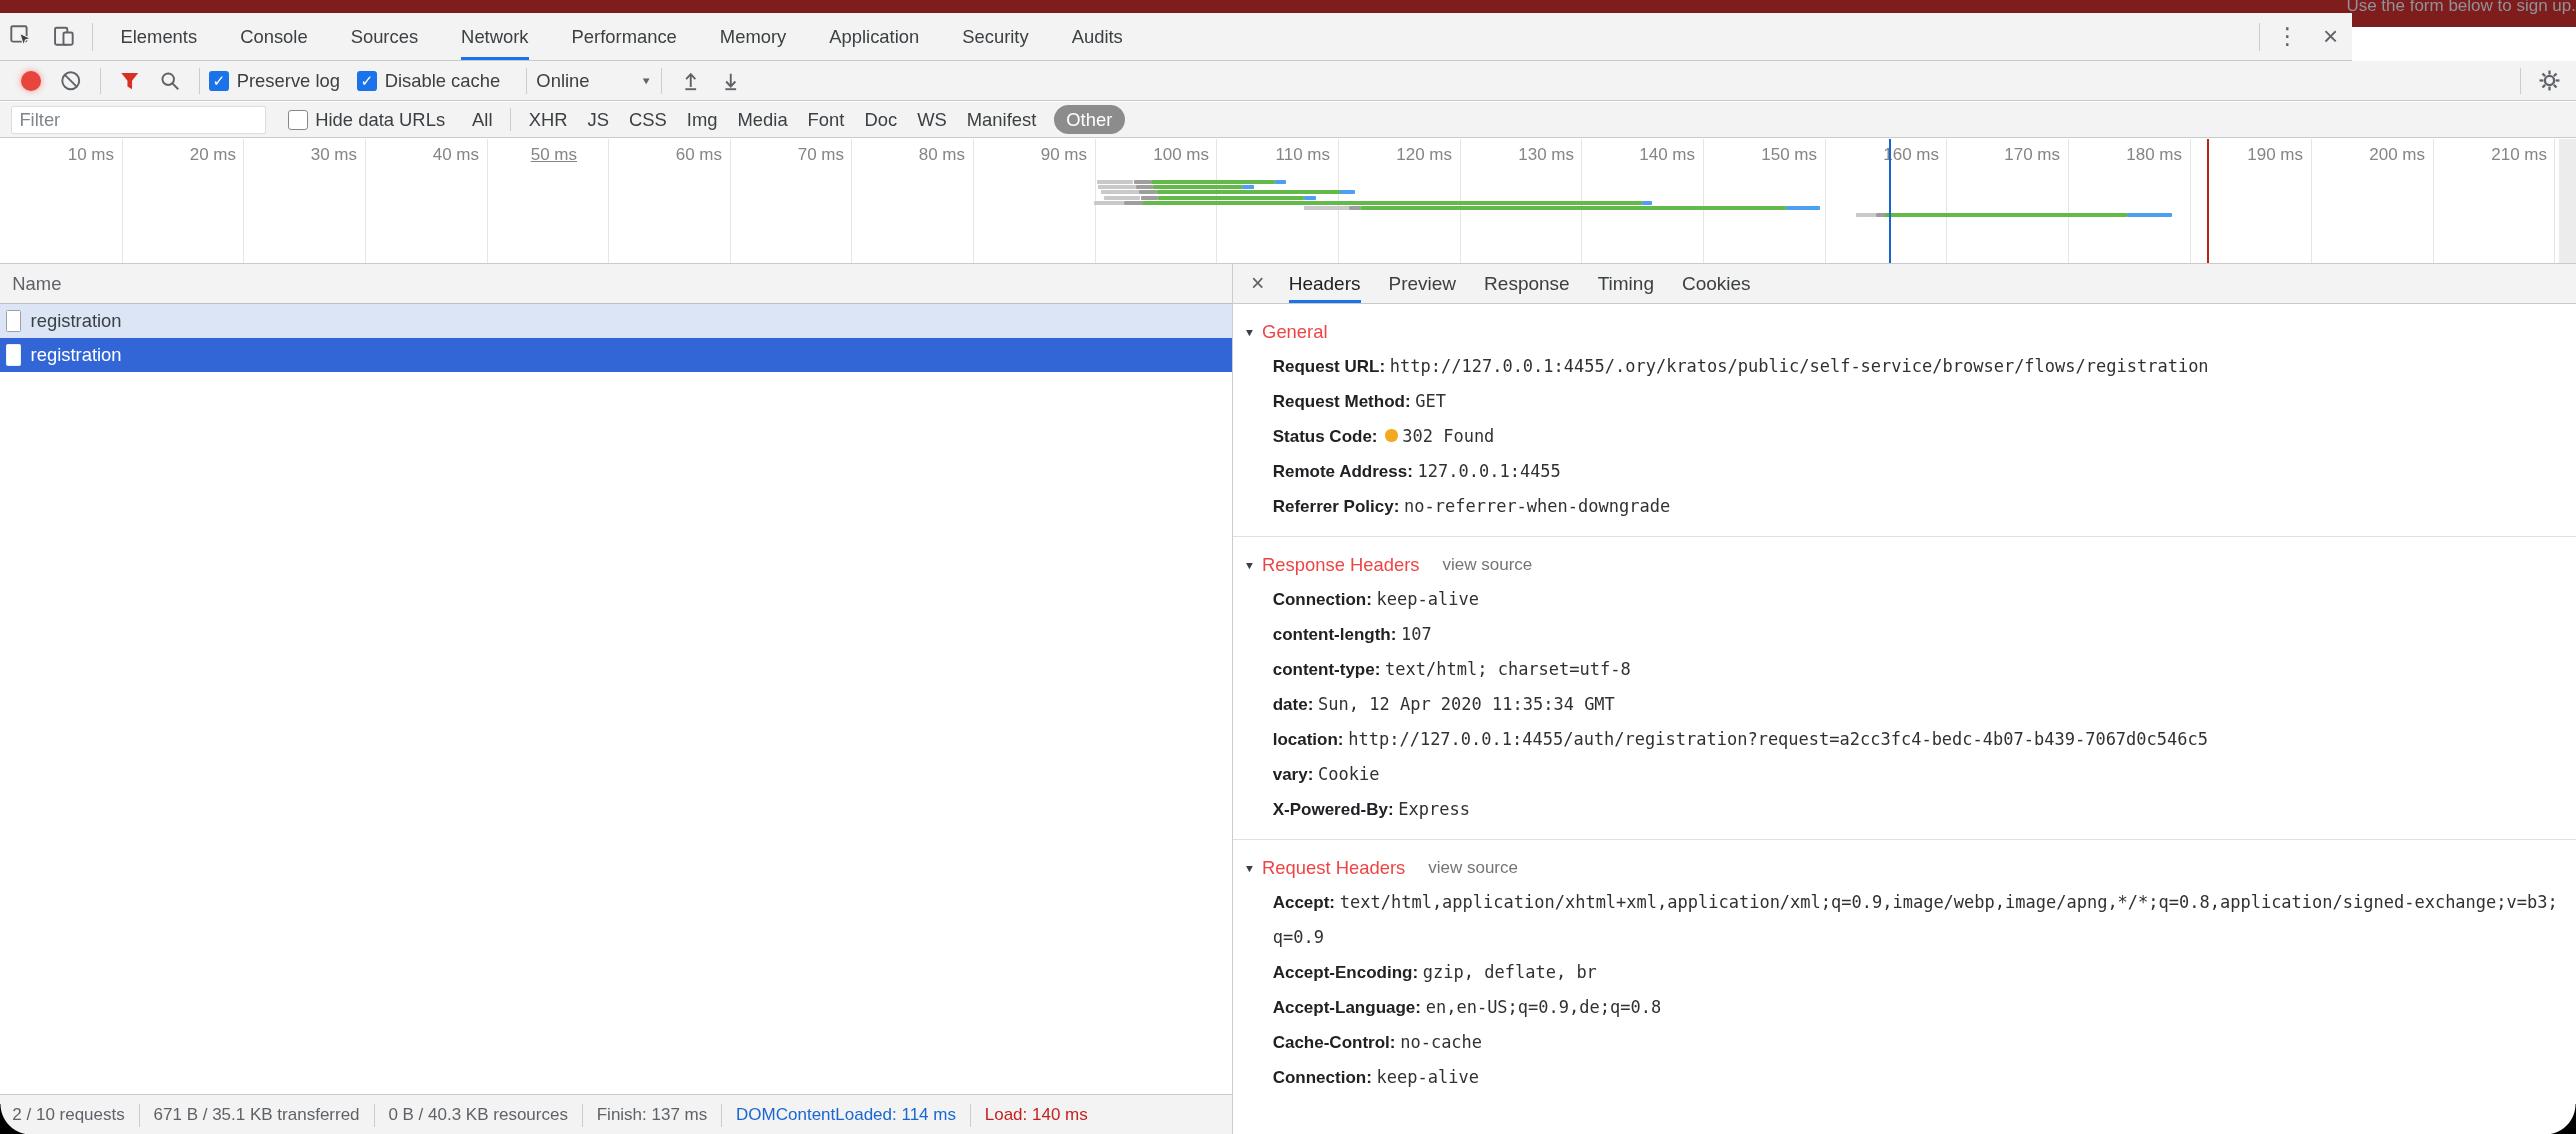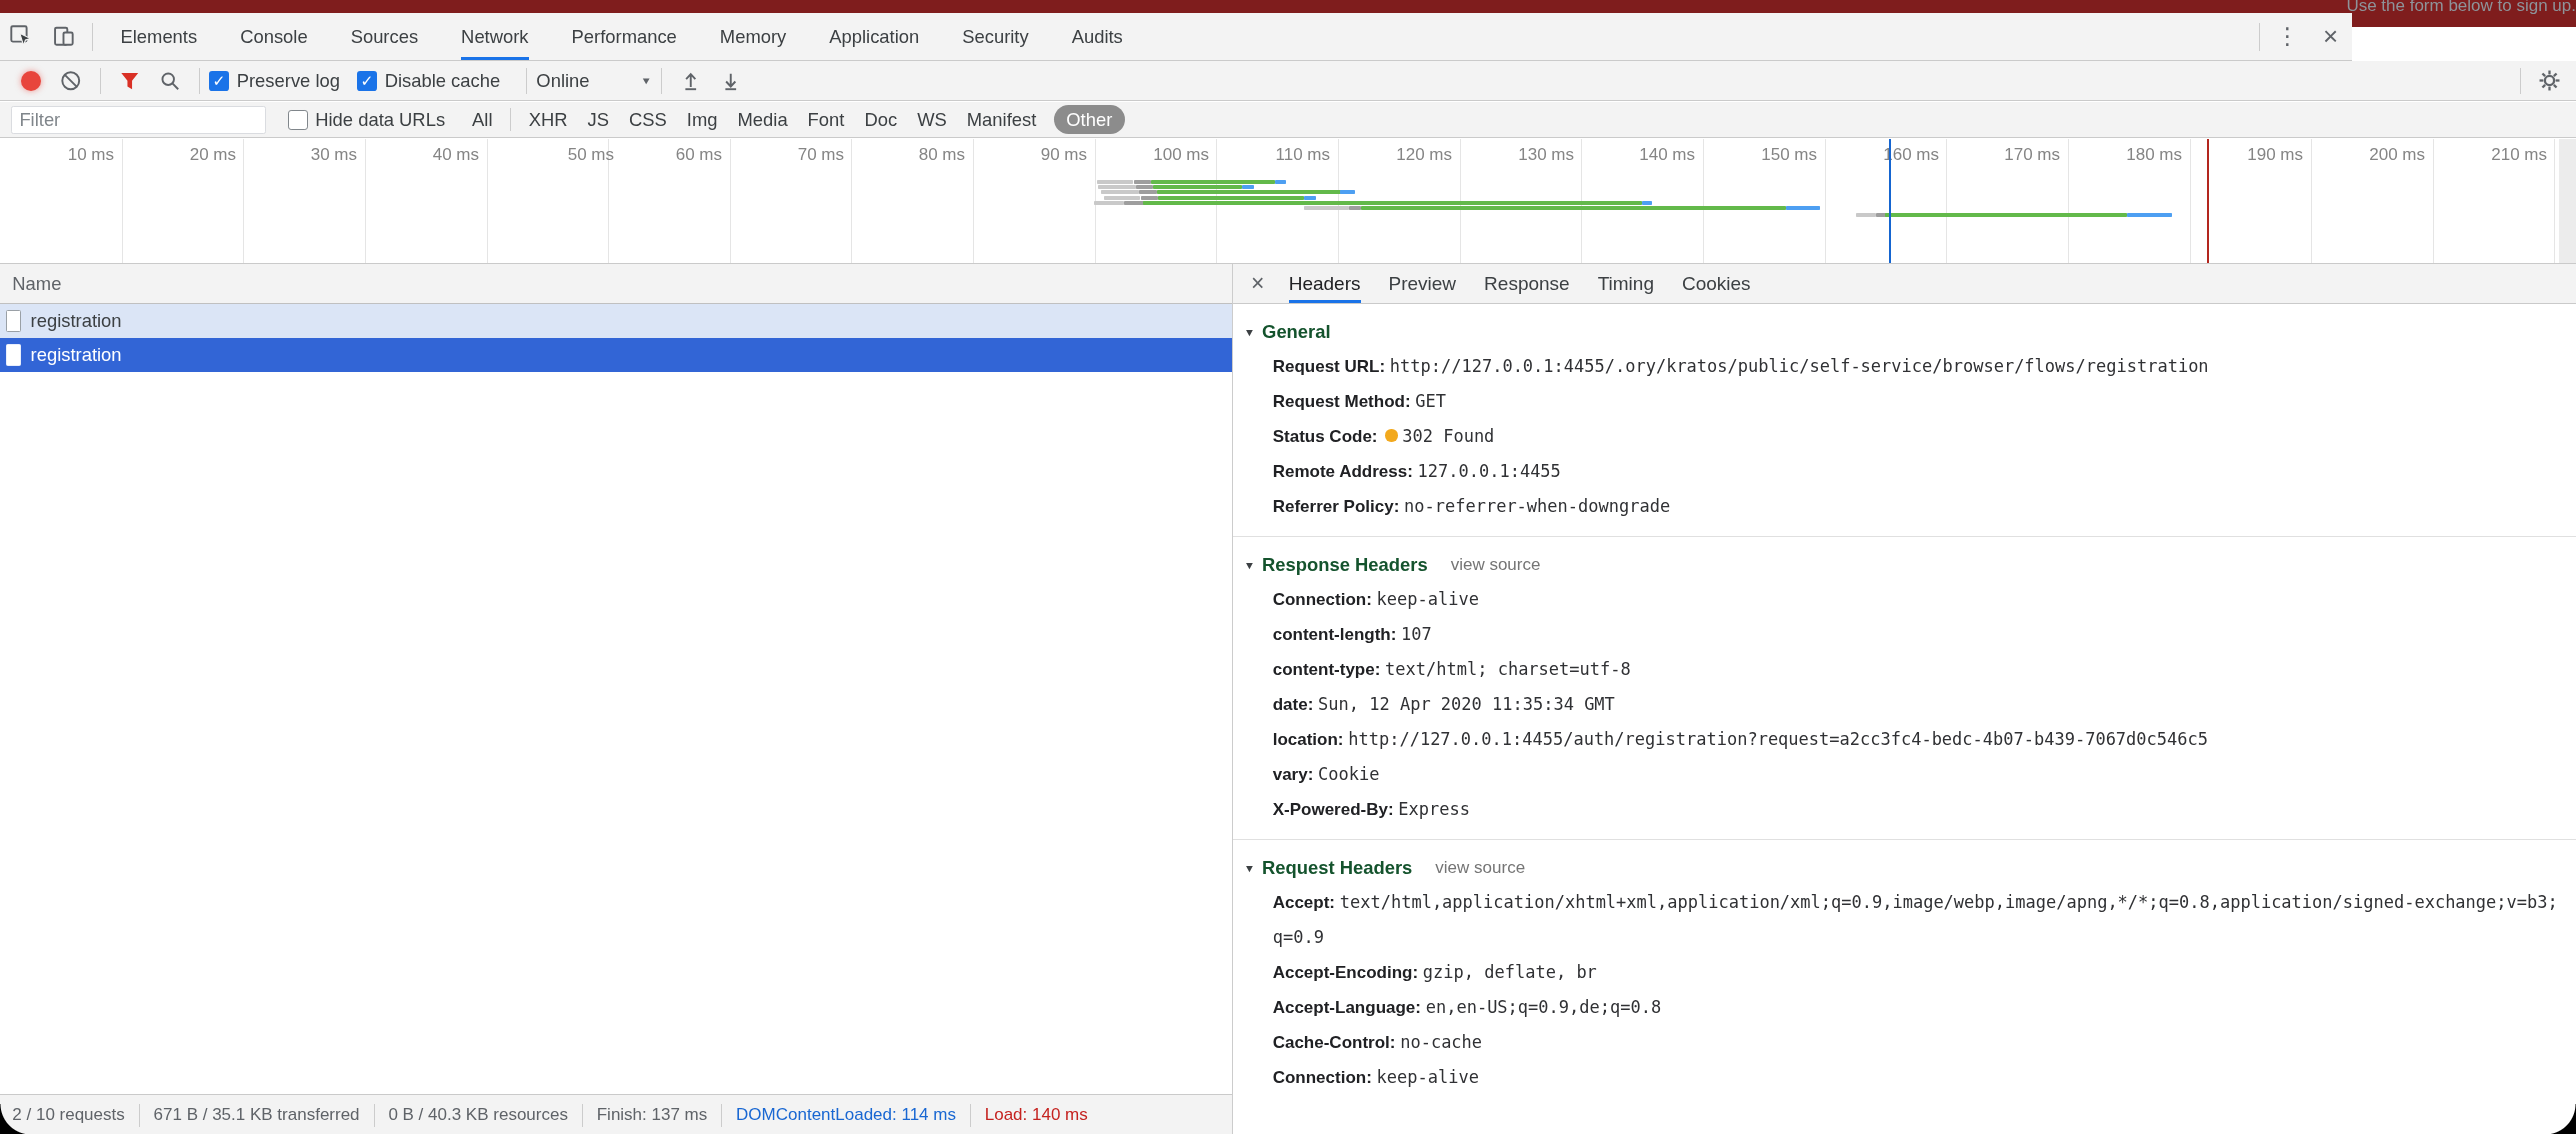--- a/index.html
+++ b/index.html
@@ -76,21 +76,21 @@
                 display:flex;align-items:stretch;box-sizing:border-box;padding-left:7.7px}
   #details-close{display:flex;align-items:center;justify-content:center;width:34px;color:#5f6368;font-size:23px}
   .dtab{font-size:19px;color:#3c4043;display:flex;align-items:center;margin:0 14px;border-bottom:3.1px solid transparent;
         padding-top:3.1px;box-sizing:border-box;white-space:nowrap}
   .dtab.active{border-bottom-color:#1a73e8;color:#202124}
   #headers-content{left:1233px;top:304px;width:1343px;height:830px;background:#fff;overflow:hidden;box-sizing:border-box}
   .hsection{border-bottom:0.8px solid #e0e0e0;padding:10.7px 12.3px 12.3px 10.7px}
   .hsection:last-child{border-bottom:none}
   .sec-head{display:flex;align-items:center;height:34px}
   .sec-caret{font-size:11.5px;color:#3c4043;width:18.4px;transform:scaleY(.9)}
-  .sec-title{font-size:18.4px;font-weight:bold;color:#14532d}
+  .sec-title{font-size:18.4px;font-weight:normal;color:#ef4444}
   .viewsource{font-size:17px;color:#757575;margin-left:23px}
   .hrow{padding-left:29px;line-height:34px;font-size:17px;color:#202124;word-break:break-all}
   .hname{font-weight:bold;font-family:"Liberation Sans","DejaVu Sans",sans-serif;color:#202124}
   .hval{font-family:"DejaVu Sans Mono","Liberation Mono",monospace;color:#303134}
   .status-dot{display:inline-block;width:12.3px;height:12.3px;border-radius:50%;background:#f2a91e;margin:0 4.6px 0 3.1px}
   
   #corner-bl{left:0;top:1104px;width:31px;height:31px;background:radial-gradient(circle 31px at 100% 0,transparent 30px,#000 31px)}
   #corner-br{left:2545px;top:1104px;width:31px;height:31px;background:radial-gradient(circle 31px at 0 0,transparent 30px,#000 31px)}
   svg{display:block}
 </style>
@@ -225,21 +225,21 @@
 <div id="overview" class="abs">
     <div class="gridline" style="left: 122px;"></div>
     <div class="tick-label" style="left: -1px;">10 ms</div>
     <div class="gridline" style="left: 243px;"></div>
     <div class="tick-label" style="left: 121px;">20 ms</div>
     <div class="gridline" style="left: 365px;"></div>
     <div class="tick-label" style="left: 242px;">30 ms</div>
     <div class="gridline" style="left: 487px;"></div>
     <div class="tick-label" style="left: 364px;">40 ms</div>
     <div class="gridline" style="left: 608px;"></div>
-    <div class="tick-label" style="left: 499px;">50 ms</div>
+    <div class="tick-label" style="left: 462px; text-decoration: underline;">50 ms</div>
     <div class="gridline" style="left: 730px;"></div>
     <div class="tick-label" style="left: 607px;">60 ms</div>
     <div class="gridline" style="left: 851px;"></div>
     <div class="tick-label" style="left: 729px;">70 ms</div>
     <div class="gridline" style="left: 973px;"></div>
     <div class="tick-label" style="left: 850px;">80 ms</div>
     <div class="gridline" style="left: 1095px;"></div>
     <div class="tick-label" style="left: 972px;">90 ms</div>
     <div class="gridline" style="left: 1216px;"></div>
     <div class="tick-label" style="left: 1094px;">100 ms</div>

